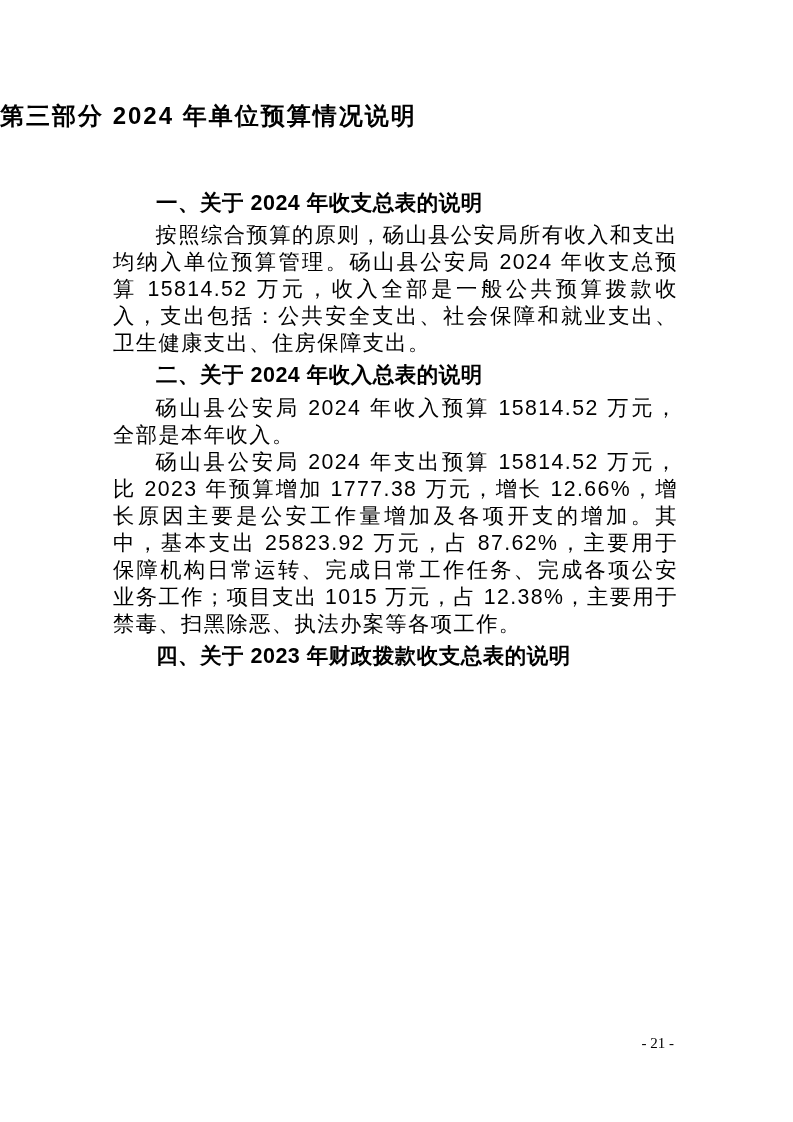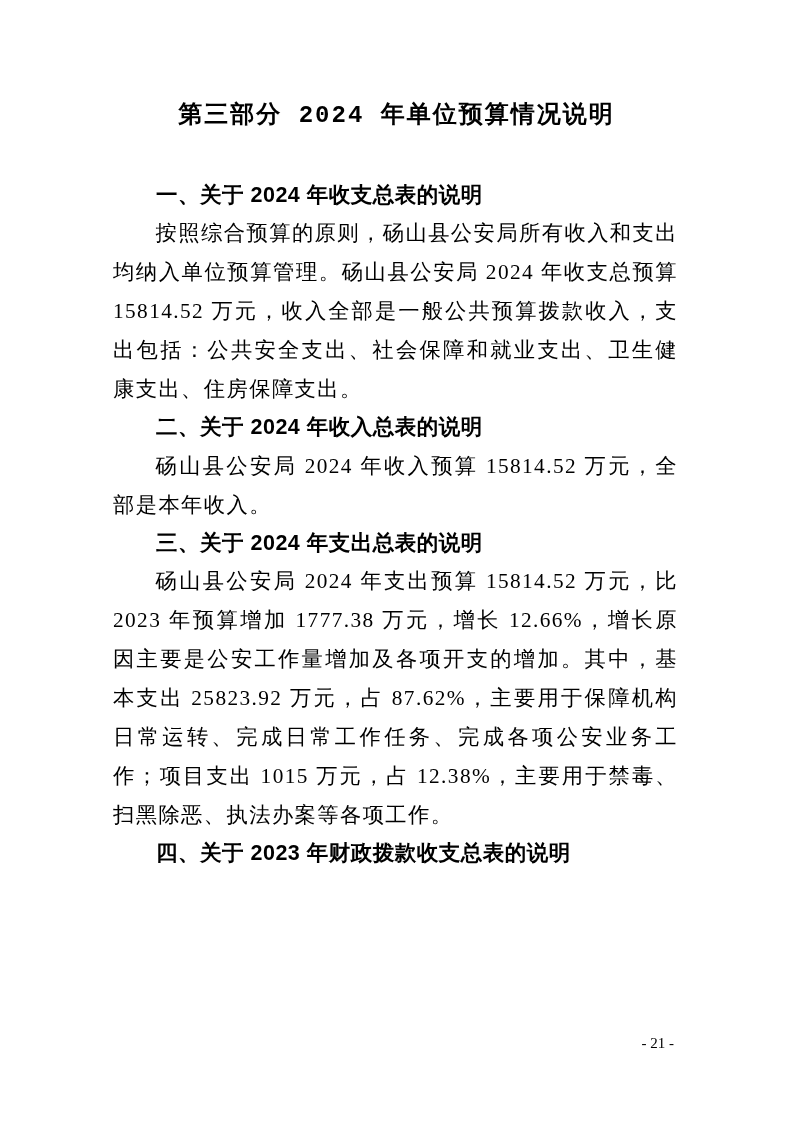--- a/index.html
+++ b/index.html
@@ -14,47 +14,46 @@
     background: #ffffff;
     color: #000000;
     overflow: hidden;
     font-family: "Liberation Serif", serif;
   }
   .doc-title {
     position: absolute;
     top: 100px;
     left: 0;
     width: 100%;
-    text-align: center;
-    font-family: Liberation Mono, monospace;
+    font-family: Liberation Sans, sans-serif;
     font-weight: bold;
     font-size: 24px;
     line-height: 31px;
     letter-spacing: 2px;
     white-space: nowrap;
   }
   .content {
     position: absolute;
-    top: 177px;
+    top: 185px;
     left: 113px;
     width: 565px;
   }
   .sec-heading {
     font-family: "Liberation Sans", sans-serif;
     font-weight: bold;
     font-size: 21.5px;
     line-height: 37.3px;
     text-indent: 2em;
     letter-spacing: 0.5px;
     margin: 0;
   }
   .para {
-    font-family: Liberation Serif, serif;
+    font-family: Liberation Sans, sans-serif;
     font-size: 21.3px;
-    line-height: 39px;
+    line-height: 27px;
     text-indent: 2em;
     text-align: justify;
     text-justify: inter-ideograph;
     letter-spacing: 1.4px;
     margin: 0;
   }
   .page-num {
     position: absolute;
     top: 1032px;
     right: 119px;
@@ -76,21 +75,20 @@
       <h2 class="sec-heading">一、关于 2024 年收支总表的说明</h2>
       <p class="para">按照综合预算的原则，砀山县公安局所有收入和支出均纳入单位预算管理。砀山县公安局 2024 年收支总预算 15814.52 万元，收入全部是一般公共预算拨款收入，支出包括：公共安全支出、社会保障和就业支出、卫生健康支出、住房保障支出。</p>
     </div>
 
     <div>
       <h2 class="sec-heading">二、关于 2024 年收入总表的说明</h2>
       <p class="para">砀山县公安局 2024 年收入预算 15814.52 万元，全部是本年收入。</p>
     </div>
 
     <div>
-      <h2 class="sec-heading">三、关于 2024 年支出总表的说明</h2>
       <p class="para">砀山县公安局 2024 年支出预算 15814.52 万元，比 2023 年预算增加 1777.38 万元，增长 12.66%，增长原因主要是公安工作量增加及各项开支的增加。其中，基本支出 25823.92 万元，占 87.62%，主要用于保障机构日常运转、完成日常工作任务、完成各项公安业务工作；项目支出 1015 万元，占 12.38%，主要用于禁毒、扫黑除恶、执法办案等各项工作。</p>
     </div>
 
     <div>
       <h2 class="sec-heading">四、关于 2023 年财政拨款收支总表的说明</h2>
     </div>
 
   </div>
 
   <div class="page-num">- 21 -</div>

